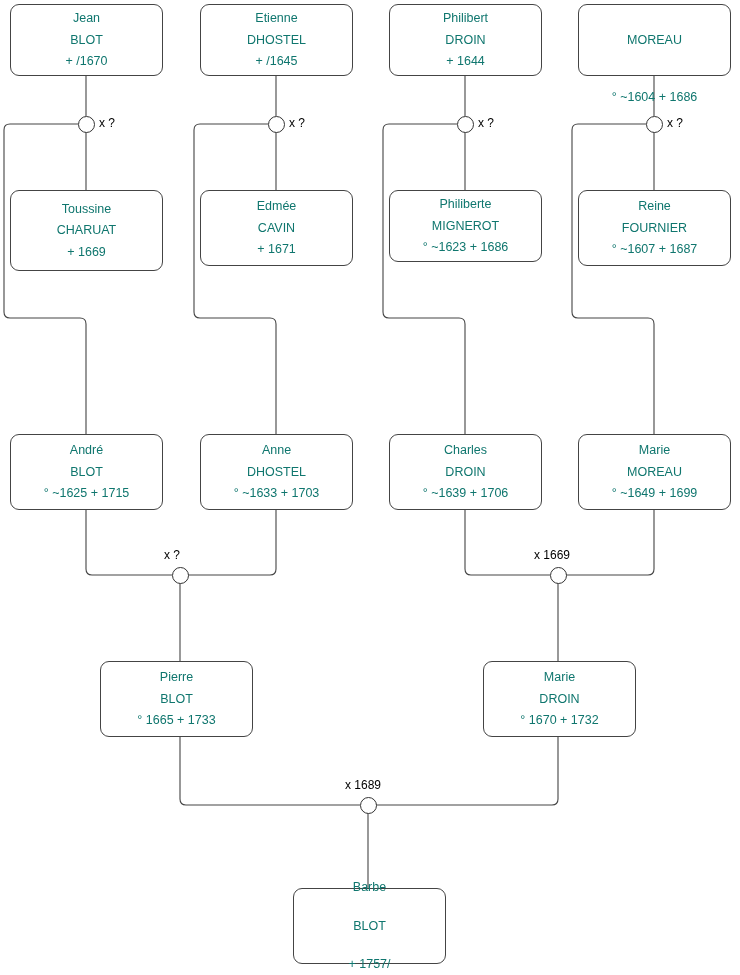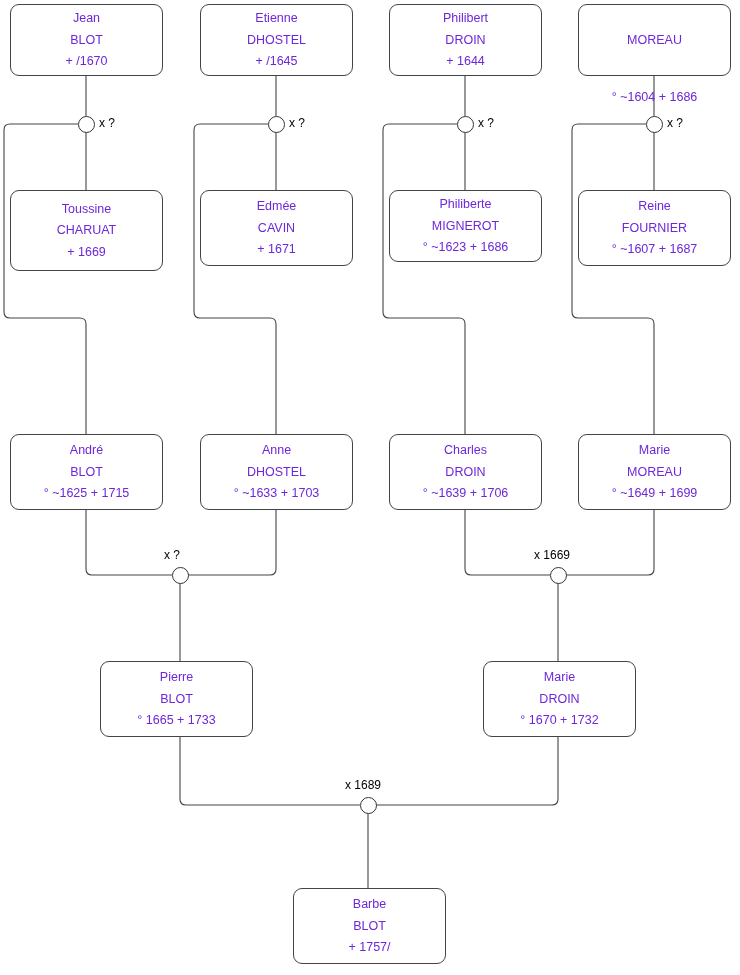--- a/index.html
+++ b/index.html
@@ -30,21 +30,21 @@
     position: absolute;
     box-sizing: border-box;
     border: 1px solid #444444;
     border-radius: 9px;
     background: #ffffff;
     display: flex;
     flex-direction: column;
     align-items: center;
     justify-content: center;
     font-size: 12.5px;
-    color: #6d28d9;
+    color: #0f766e;
     line-height: 1.0;
     z-index: 3;
   }
   .person .given,
   .person .surname,
   .person .dates {
     display: block;
     text-align: center;
     white-space: nowrap;
   }
@@ -163,21 +163,21 @@
       <div class="person" id="pierre-blot" style="left: 100px; top: 661px; width: 153px; height: 76px;">
         <span class="given">Pierre</span>
         <span class="surname">BLOT</span>
         <span class="dates">° 1665 + 1733</span>
       </div>
       <div class="person" id="marie-droin" style="left: 483px; top: 661px; width: 153px; height: 76px;">
         <span class="given">Marie</span>
         <span class="surname">DROIN</span>
         <span class="dates">° 1670 + 1732</span>
       </div>
-      <div class="person" id="barbe-blot" style="left: 293px; top: 888px; width: 153px; height: 76px;">
+      <div class="person" id="barbe-blot" style="left: 293px; top: 888px; width: 153px; height: 76px; gap: 17px;">
         <span class="given">Barbe</span>
         <span class="surname">BLOT</span>
         <span class="dates">+ 1757/</span>
       </div>
     </div>
   <div id="unions-layer">
       <div class="union-node" id="u-jean-toussine" style="left: 77.5px; top: 115.5px;"></div>
       <div class="union-label" style="left: 99px; top: 116px;">x ?</div>
       <div class="union-node" id="u-etienne-edmee" style="left: 267.5px; top: 115.5px;"></div>
       <div class="union-label" style="left: 289px; top: 116px;">x ?</div>

